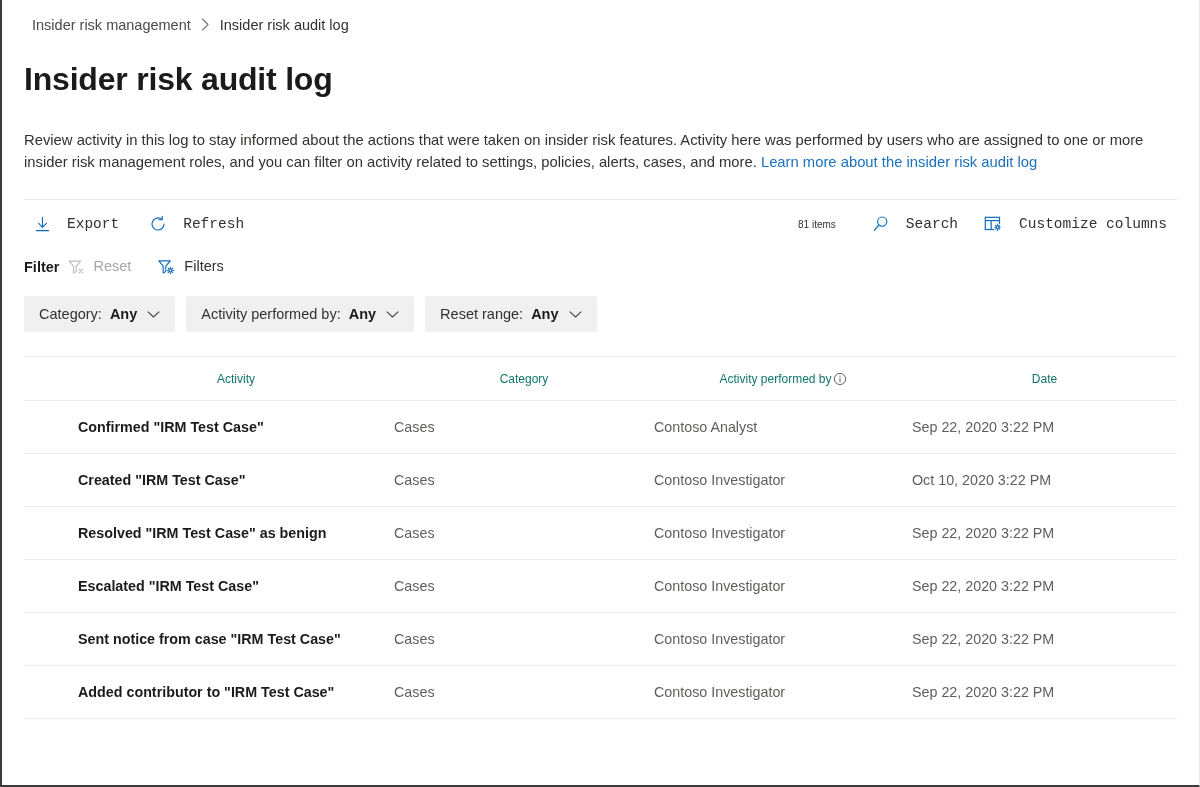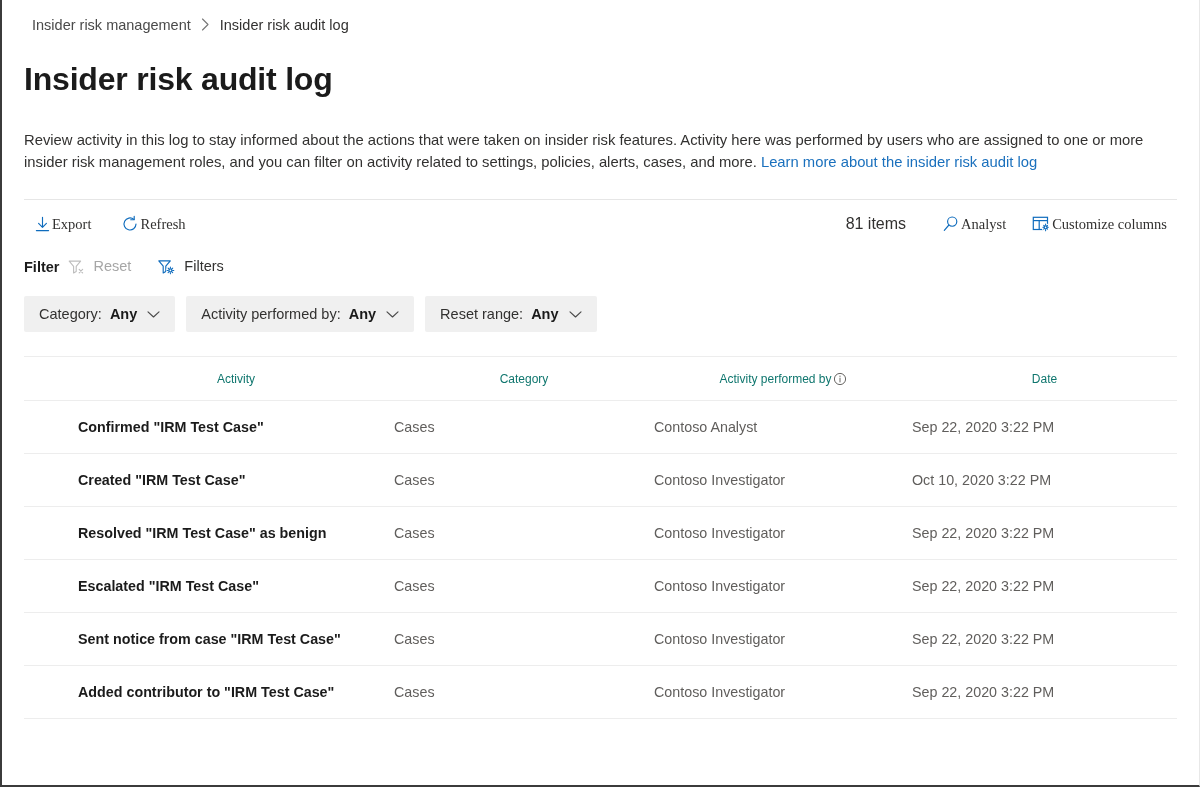--- a/index.html
+++ b/index.html
@@ -83,33 +83,33 @@
     align-items: center;
     justify-content: space-between;
     margin: 0 22px;
     height: 44px;
     padding-top: 4px;
   }
   .cmd-left, .cmd-right { display: flex; align-items: center; }
   .cmd-btn {
     display: flex;
     align-items: center;
-    gap: 1px;
+    gap: 16px;
     padding: 6px 10px;
     font-size: 14.5px;
     color: #323130;
     background: transparent;
     border: none;
     cursor: pointer;
-    font-family: Liberation Serif, serif;
+    font-family: Liberation Mono, monospace;
     white-space: nowrap;
   }
   .cmd-left .cmd-btn:first-child { margin-right: 10px; }
   .items-count {
-    font-size: 16px;
+    font-size: 10px;
     color: #323130;
     margin-right: 20px;
     white-space: nowrap;
   }
   .cmd-right .cmd-btn { margin-left: 6px; }
 
   .icon { display: inline-flex; align-items: center; justify-content: center; flex: none; }
 
   
   .filter-row {
@@ -255,21 +255,21 @@
 
     <span class="items-count">81 items</span>
 
     <button class="cmd-btn">
       <span class="icon">
         <svg width="18" height="18" viewBox="0 0 18 18" fill="none" aria-hidden="true">
           <circle cx="10.2" cy="6.6" r="4.6" stroke="#0f6cbd" stroke-width="1.15"></circle>
           <path d="M6.9 10L2.3 15.3" stroke="#0f6cbd" stroke-width="1.15" stroke-linecap="round"></path>
         </svg>
       </span>
-      <span>Analyst</span>
+      <span>Search</span>
     </button>
 
     <button class="cmd-btn">
       <span class="icon">
         <svg width="19" height="18" viewBox="0 0 19 18" fill="none" aria-hidden="true">
           <rect x="1.3" y="2.3" width="14.2" height="12.2" stroke="#0f6cbd" stroke-width="1.2"></rect>
           <path d="M1.3 5.6H15.5" stroke="#0f6cbd" stroke-width="1.2"></path>
           <path d="M7.2 5.6V14.5" stroke="#0f6cbd" stroke-width="1.2"></path>
           <circle cx="13.6" cy="12.3" r="3.9" fill="#ffffff"></circle>
           <circle cx="13.6" cy="12.3" r="1.5" stroke="#0f6cbd" stroke-width="1.2"></circle>

